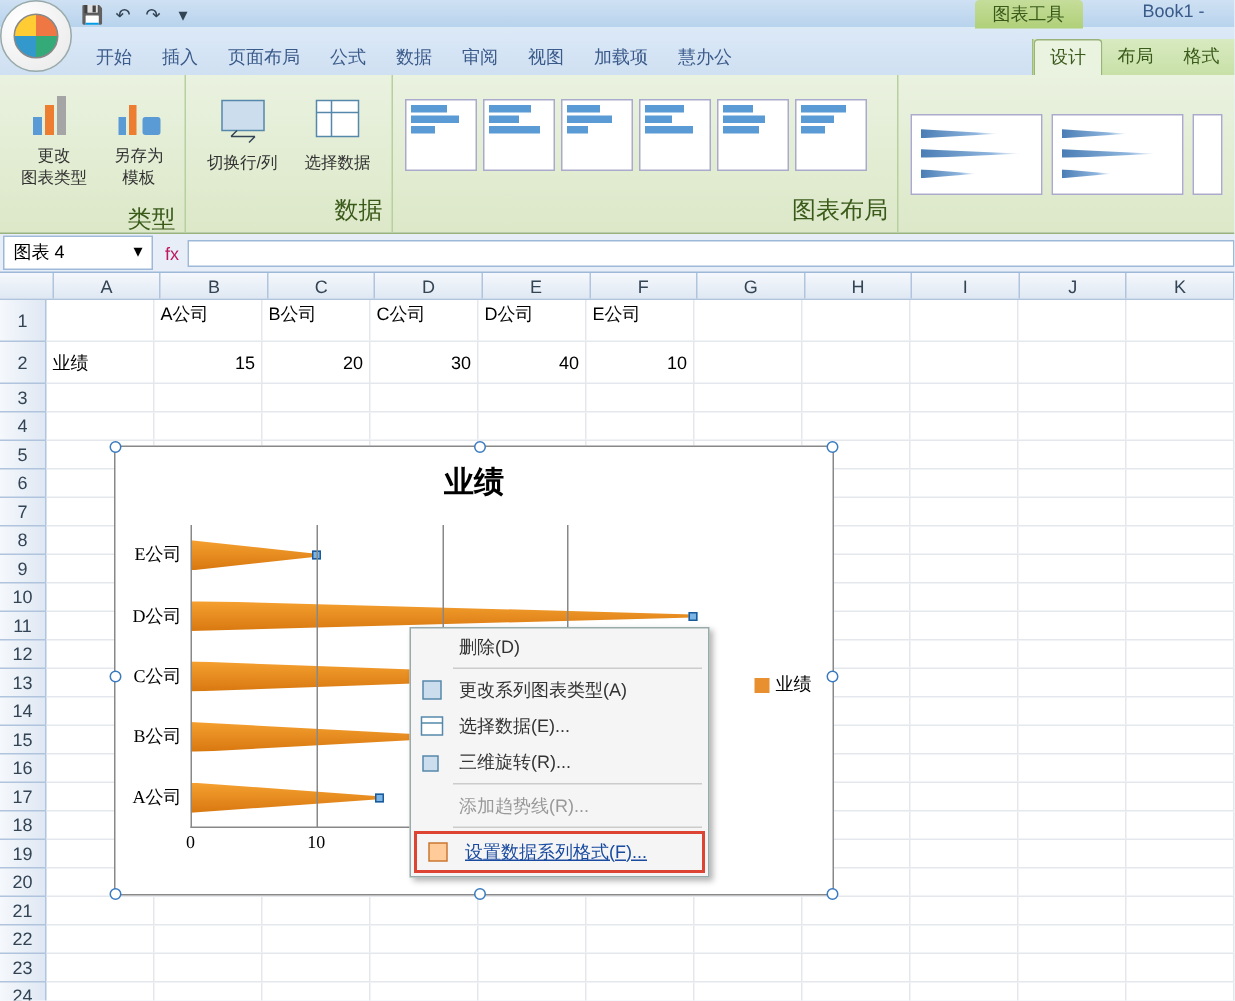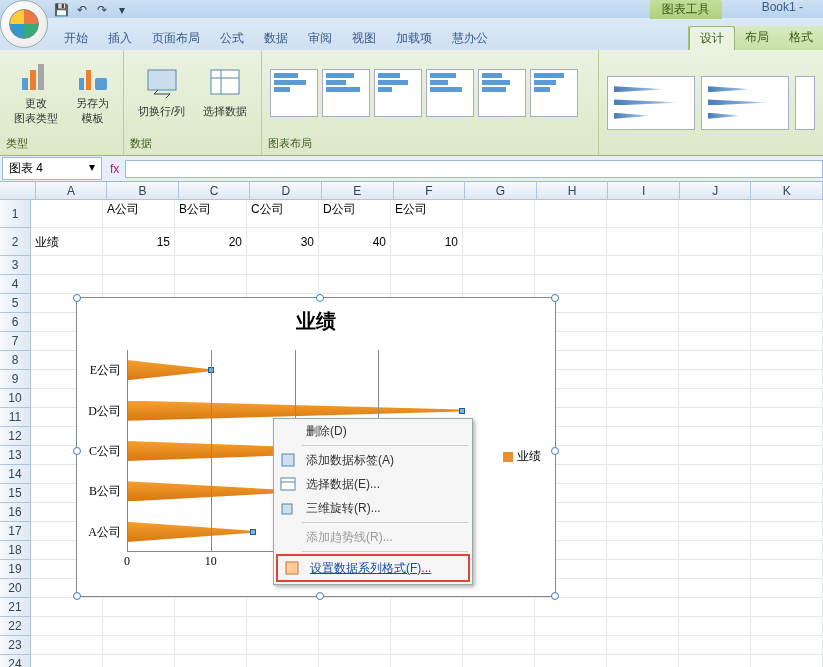--- a/index.html
+++ b/index.html
@@ -18,21 +18,21 @@
 
 .tabs-row { height: 32px; background: linear-gradient(#dce9f7,#cfe0f2); display: flex; align-items: flex-end; padding-left: 54px; }
 .tab { padding: 3px 10px; color: #3a5a8a; cursor: pointer; }
 .tab.active { background: #eaf2e0; border: 1px solid #9ab37a; border-bottom: none; border-radius: 3px 3px 0 0; color: #3a5a1a; }
 .chart-tabs { margin-left: auto; display: flex; background: linear-gradient(#d8eac0,#c8e0a8); border-left: 1px solid #a0c070; }
 .chart-tabs .tab { color: #3a5a1a; }
 
 
 .ribbon { height: 106px; background: linear-gradient(#eaf2e0,#dce8c8); border-bottom: 1px solid #9ab37a; display: flex; }
 .rgroup { border-right: 1px solid #b8cfa0; display: flex; flex-direction: column; padding: 2px 6px; }
-.rgroup-label { text-align: left; color: #3a5a1a; font-size: 11px; padding: 2px 0; margin-top: auto; }
+.rgroup-label { text-align: right; color: #3a5a1a; font-size: 16px; padding: 2px 0; margin-top: auto; }
 .rgroup-body { flex: 1; display: flex; align-items: center; gap: 6px; padding: 4px 2px; }
 .big-btn { display: flex; flex-direction: column; align-items: center; gap: 4px; padding: 4px 6px; cursor: pointer; }
 .big-btn .icon { width: 32px; height: 32px; }
 .big-btn span { font-size: 11px; color: #333; text-align: center; white-space: pre-line; }
 .layout-gallery { display: flex; gap: 4px; }
 .layout-item { width: 48px; height: 48px; background: #fff; border: 1px solid #aac; display: flex; flex-direction: column; padding: 3px; gap: 2px; cursor: pointer; }
 .layout-item .lbar { height: 5px; background: #5b9bd5; }
 .style-gallery { display: flex; gap: 6px; }
 .style-item { width: 88px; height: 54px; background: #fff; border: 1px solid #aac; display: flex; flex-direction: column; justify-content: space-around; padding: 6px; cursor: pointer; }
 .cone { height: 6px; background: linear-gradient(90deg,#4a7db5,#8eb5dd 70%,transparent); clip-path: polygon(0 0,100% 50%,0 100%); }
@@ -639,21 +639,21 @@
               <div class="ctx-icon"></div>
               <span>删除(D)</span>
             </div>
             <div class="ctx-sep"></div>
             <div class="ctx-item">
               <div class="ctx-icon">
                 <svg width="16" height="16">
                   <rect x="2" y="2" width="12" height="12" fill="#cde" stroke="#58a"></rect>
                 </svg>
               </div>
-              <span>添加数据标签(A)</span>
+              <span>更改系列图表类型(A)</span>
             </div>
             <div class="ctx-item">
               <div class="ctx-icon">
                 <svg width="16" height="16">
                   <rect x="1" y="2" width="14" height="12" fill="#fff" stroke="#58a"></rect>
                   <line x1="1" y1="6" x2="15" y2="6" stroke="#58a"></line>
                 </svg>
               </div>
               <span>选择数据(E)...</span>
             </div>

